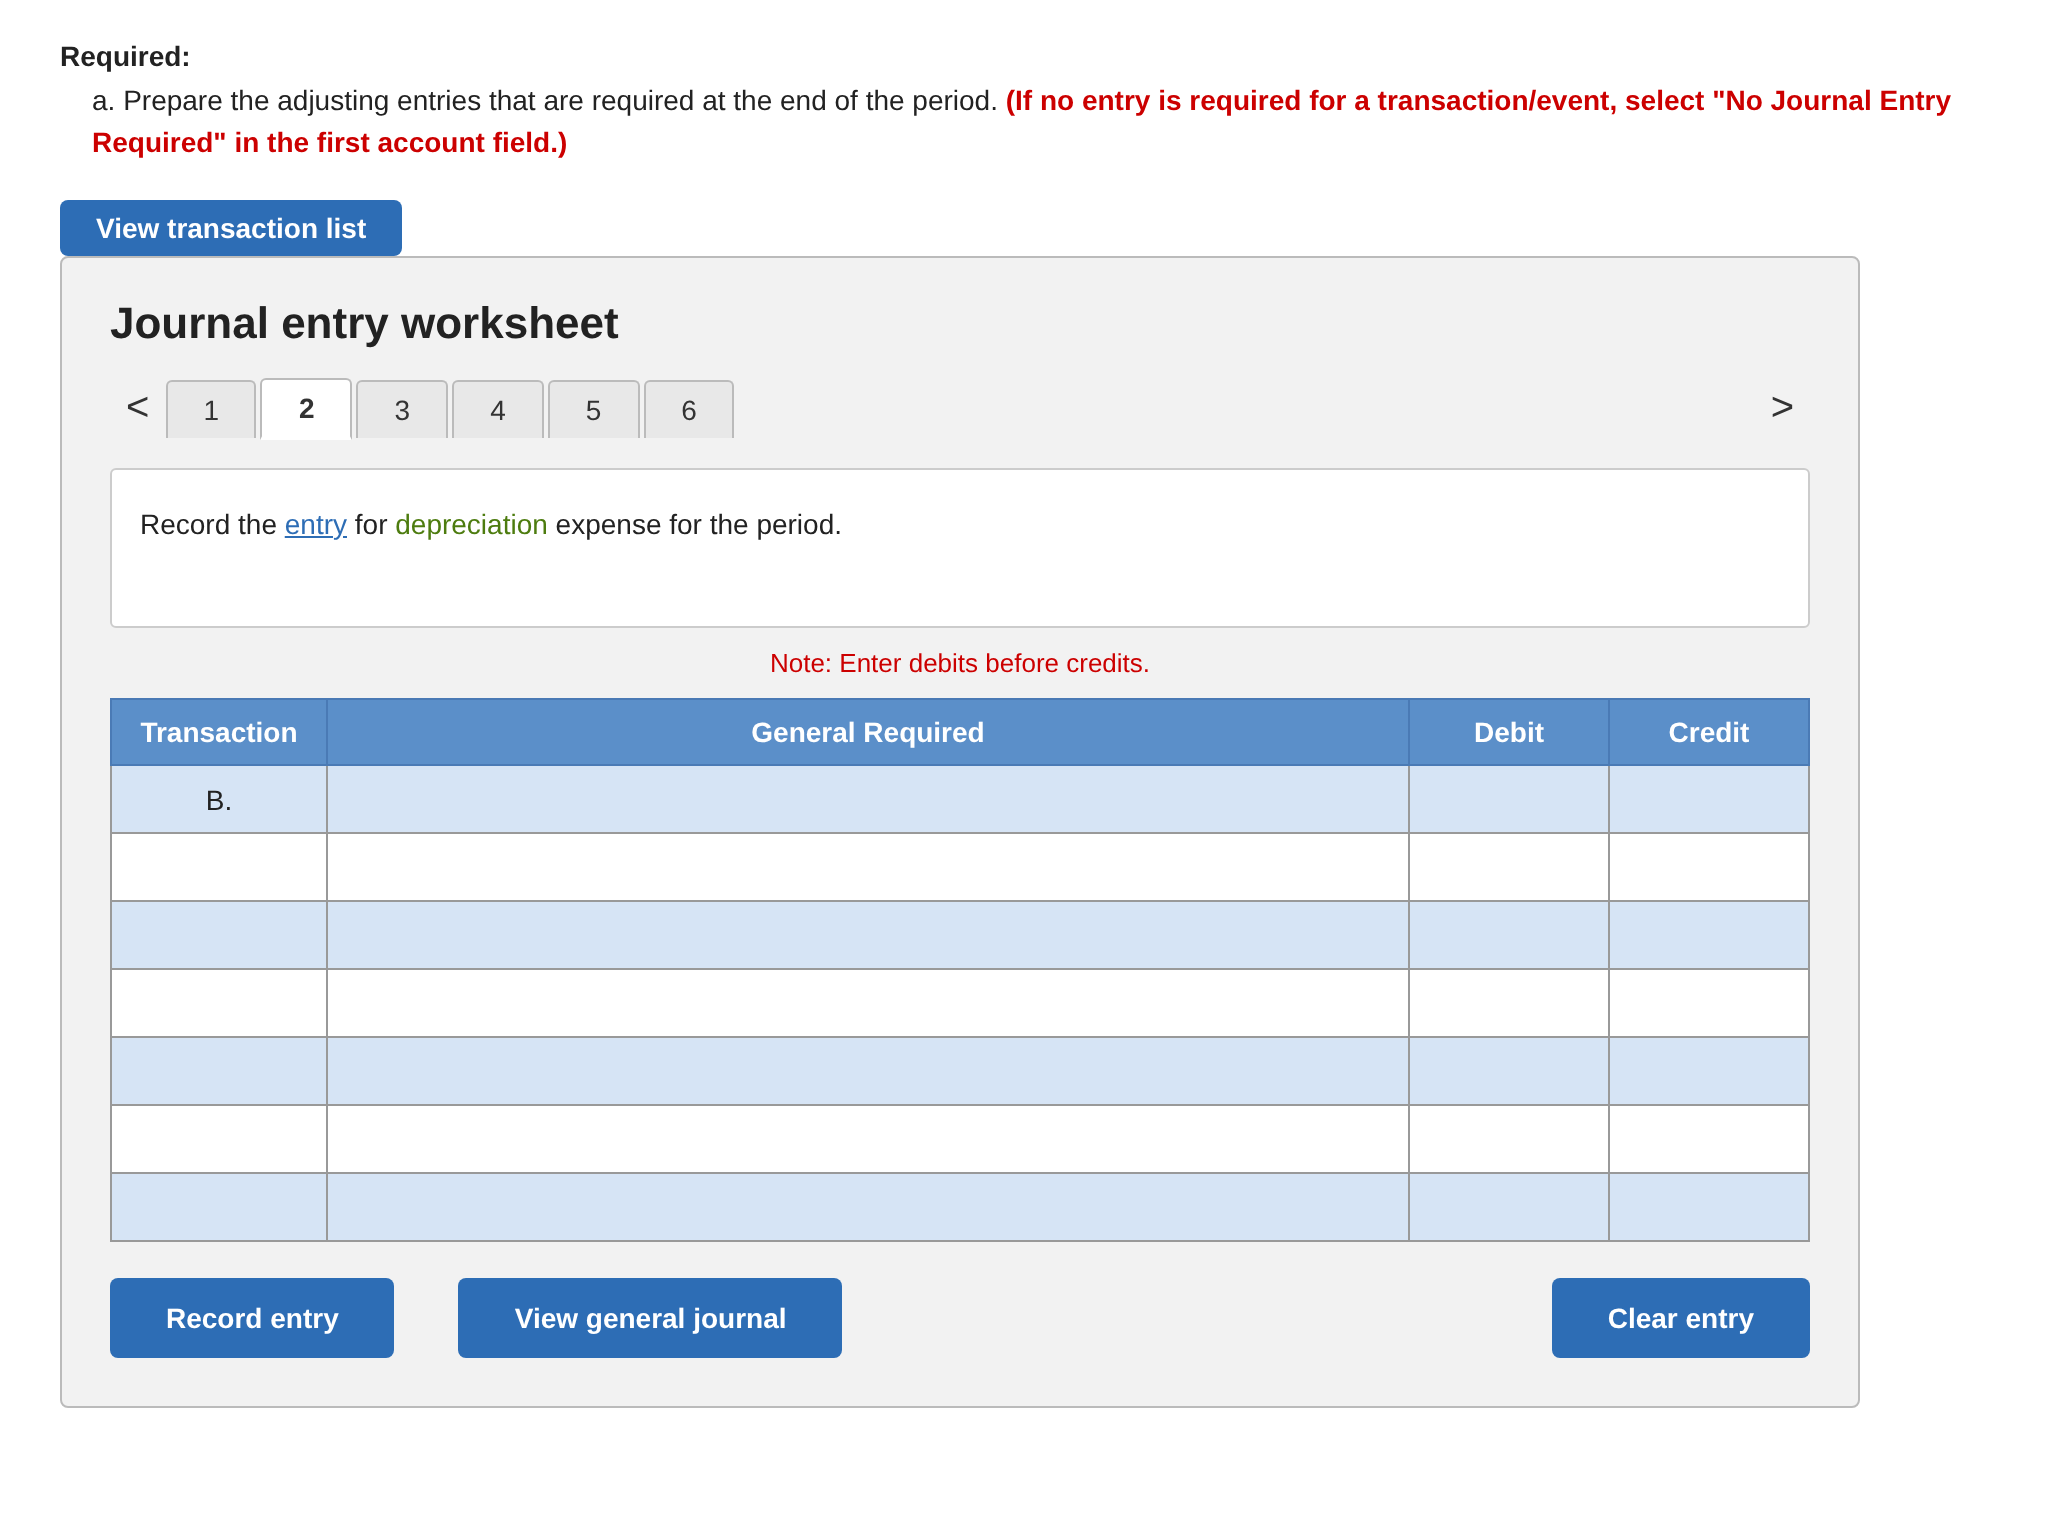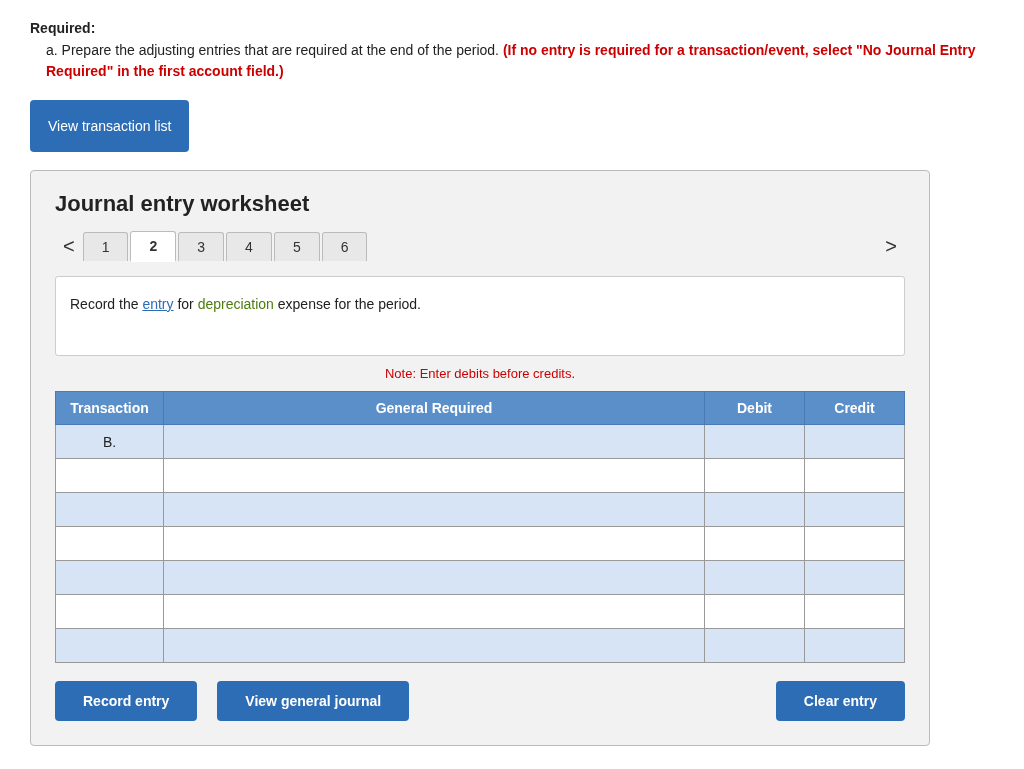--- a/index.html
+++ b/index.html
@@ -24,25 +24,24 @@
     .required-text .highlight {
       color: #cc0000;
       font-weight: bold;
     }
     .view-transaction-btn {
       display: inline-block;
       background: #2d6db5;
       color: #fff;
       border: none;
       border-radius: 4px;
-      padding: 18px 18px;
-      font-size: 14px;
-      cursor: pointer;
-      margin-bottom: 18px;
-      font-weight: 400;
+      padding: 6px 18px;
+      font-size: 14px;
+      cursor: pointer;
+      font-weight: 700;
     }
     .worksheet-container {
       border: 1px solid #bbb;
       background: #f2f2f2;
       border-radius: 4px;
       padding: 20px 24px 24px 24px;
       max-width: 900px;
     }
     .worksheet-title {
       font-size: 22px;
@@ -165,21 +164,21 @@
     
     .journal-table tbody tr:nth-child(odd) td {
       background: #d6e4f5;
     }
     .journal-table tbody tr:nth-child(even) td {
       background: #fff;
     }
     .buttons-row {
       display: flex;
       align-items: center;
-      gap: 4px;
+      gap: 16px;
       justify-content: space-between;
     }
     .action-btn {
       background: #2d6db5;
       color: #fff;
       border: none;
       border-radius: 4px;
       padding: 12px 28px;
       font-size: 14px;
       cursor: pointer;

